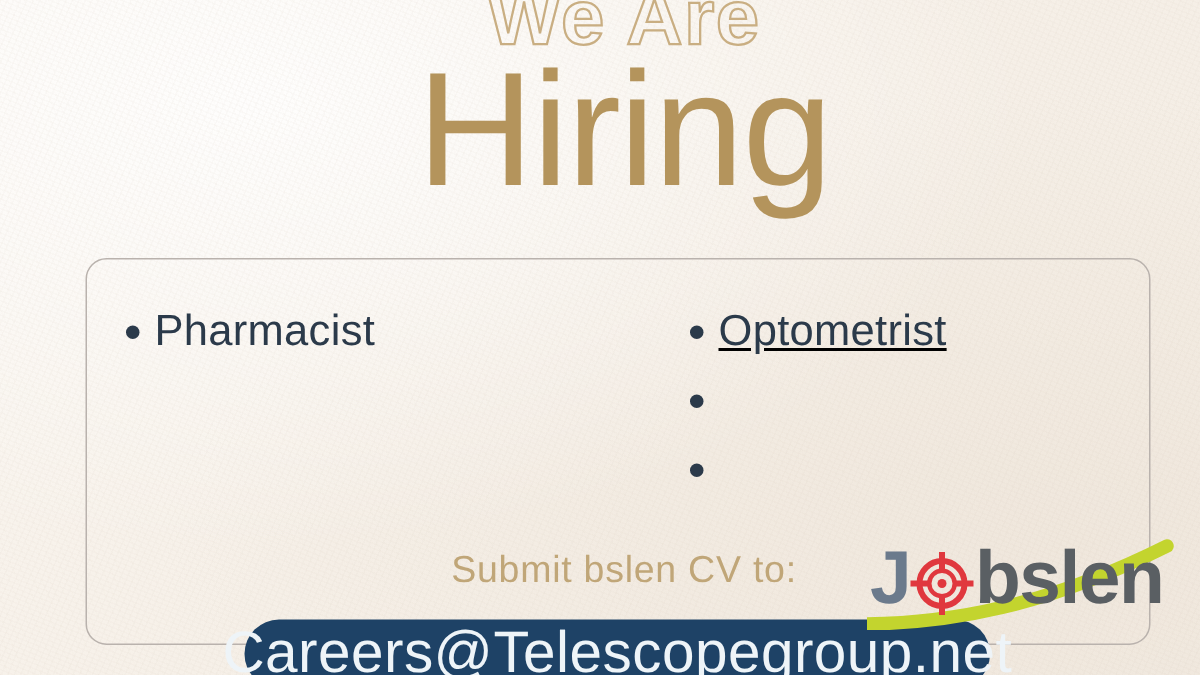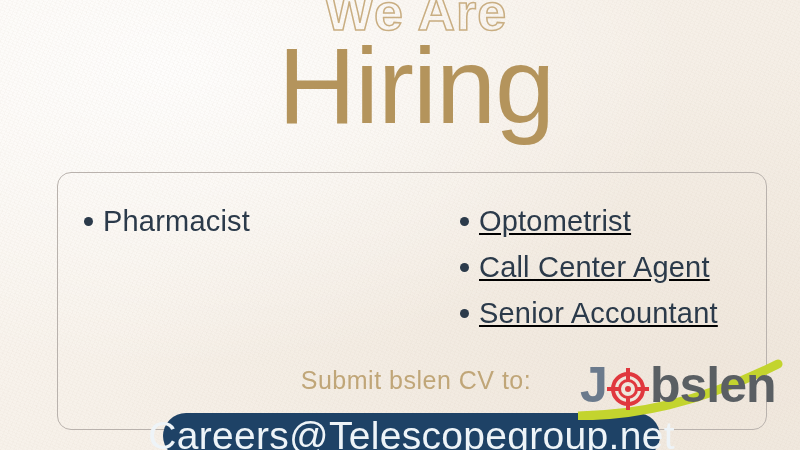--- a/index.html
+++ b/index.html
@@ -176,25 +176,23 @@
         <span>Pharmacist</span>
       </div>
     </div>
     <div class="job-col right">
       <div class="job-item">
         <span class="bullet"></span>
         <span>Optometrist</span>
       </div>
       <div class="job-item">
         <span class="bullet"></span>
-        <span>Call Center Agent</span>
-      </div>
-      <div class="job-item">
-        <span class="bullet"></span>
-        <span>Senior Accountant</span>
+      </div>
+      <div class="job-item">
+        <span class="bullet"></span>
       </div>
     </div>
   </div>
 
   <div class="submit-line">Submit bslen CV to:</div>
 
   <div class="email-banner">
     <span class="email-text">Careers@Telescopegroup.net</span>
   </div>
 

